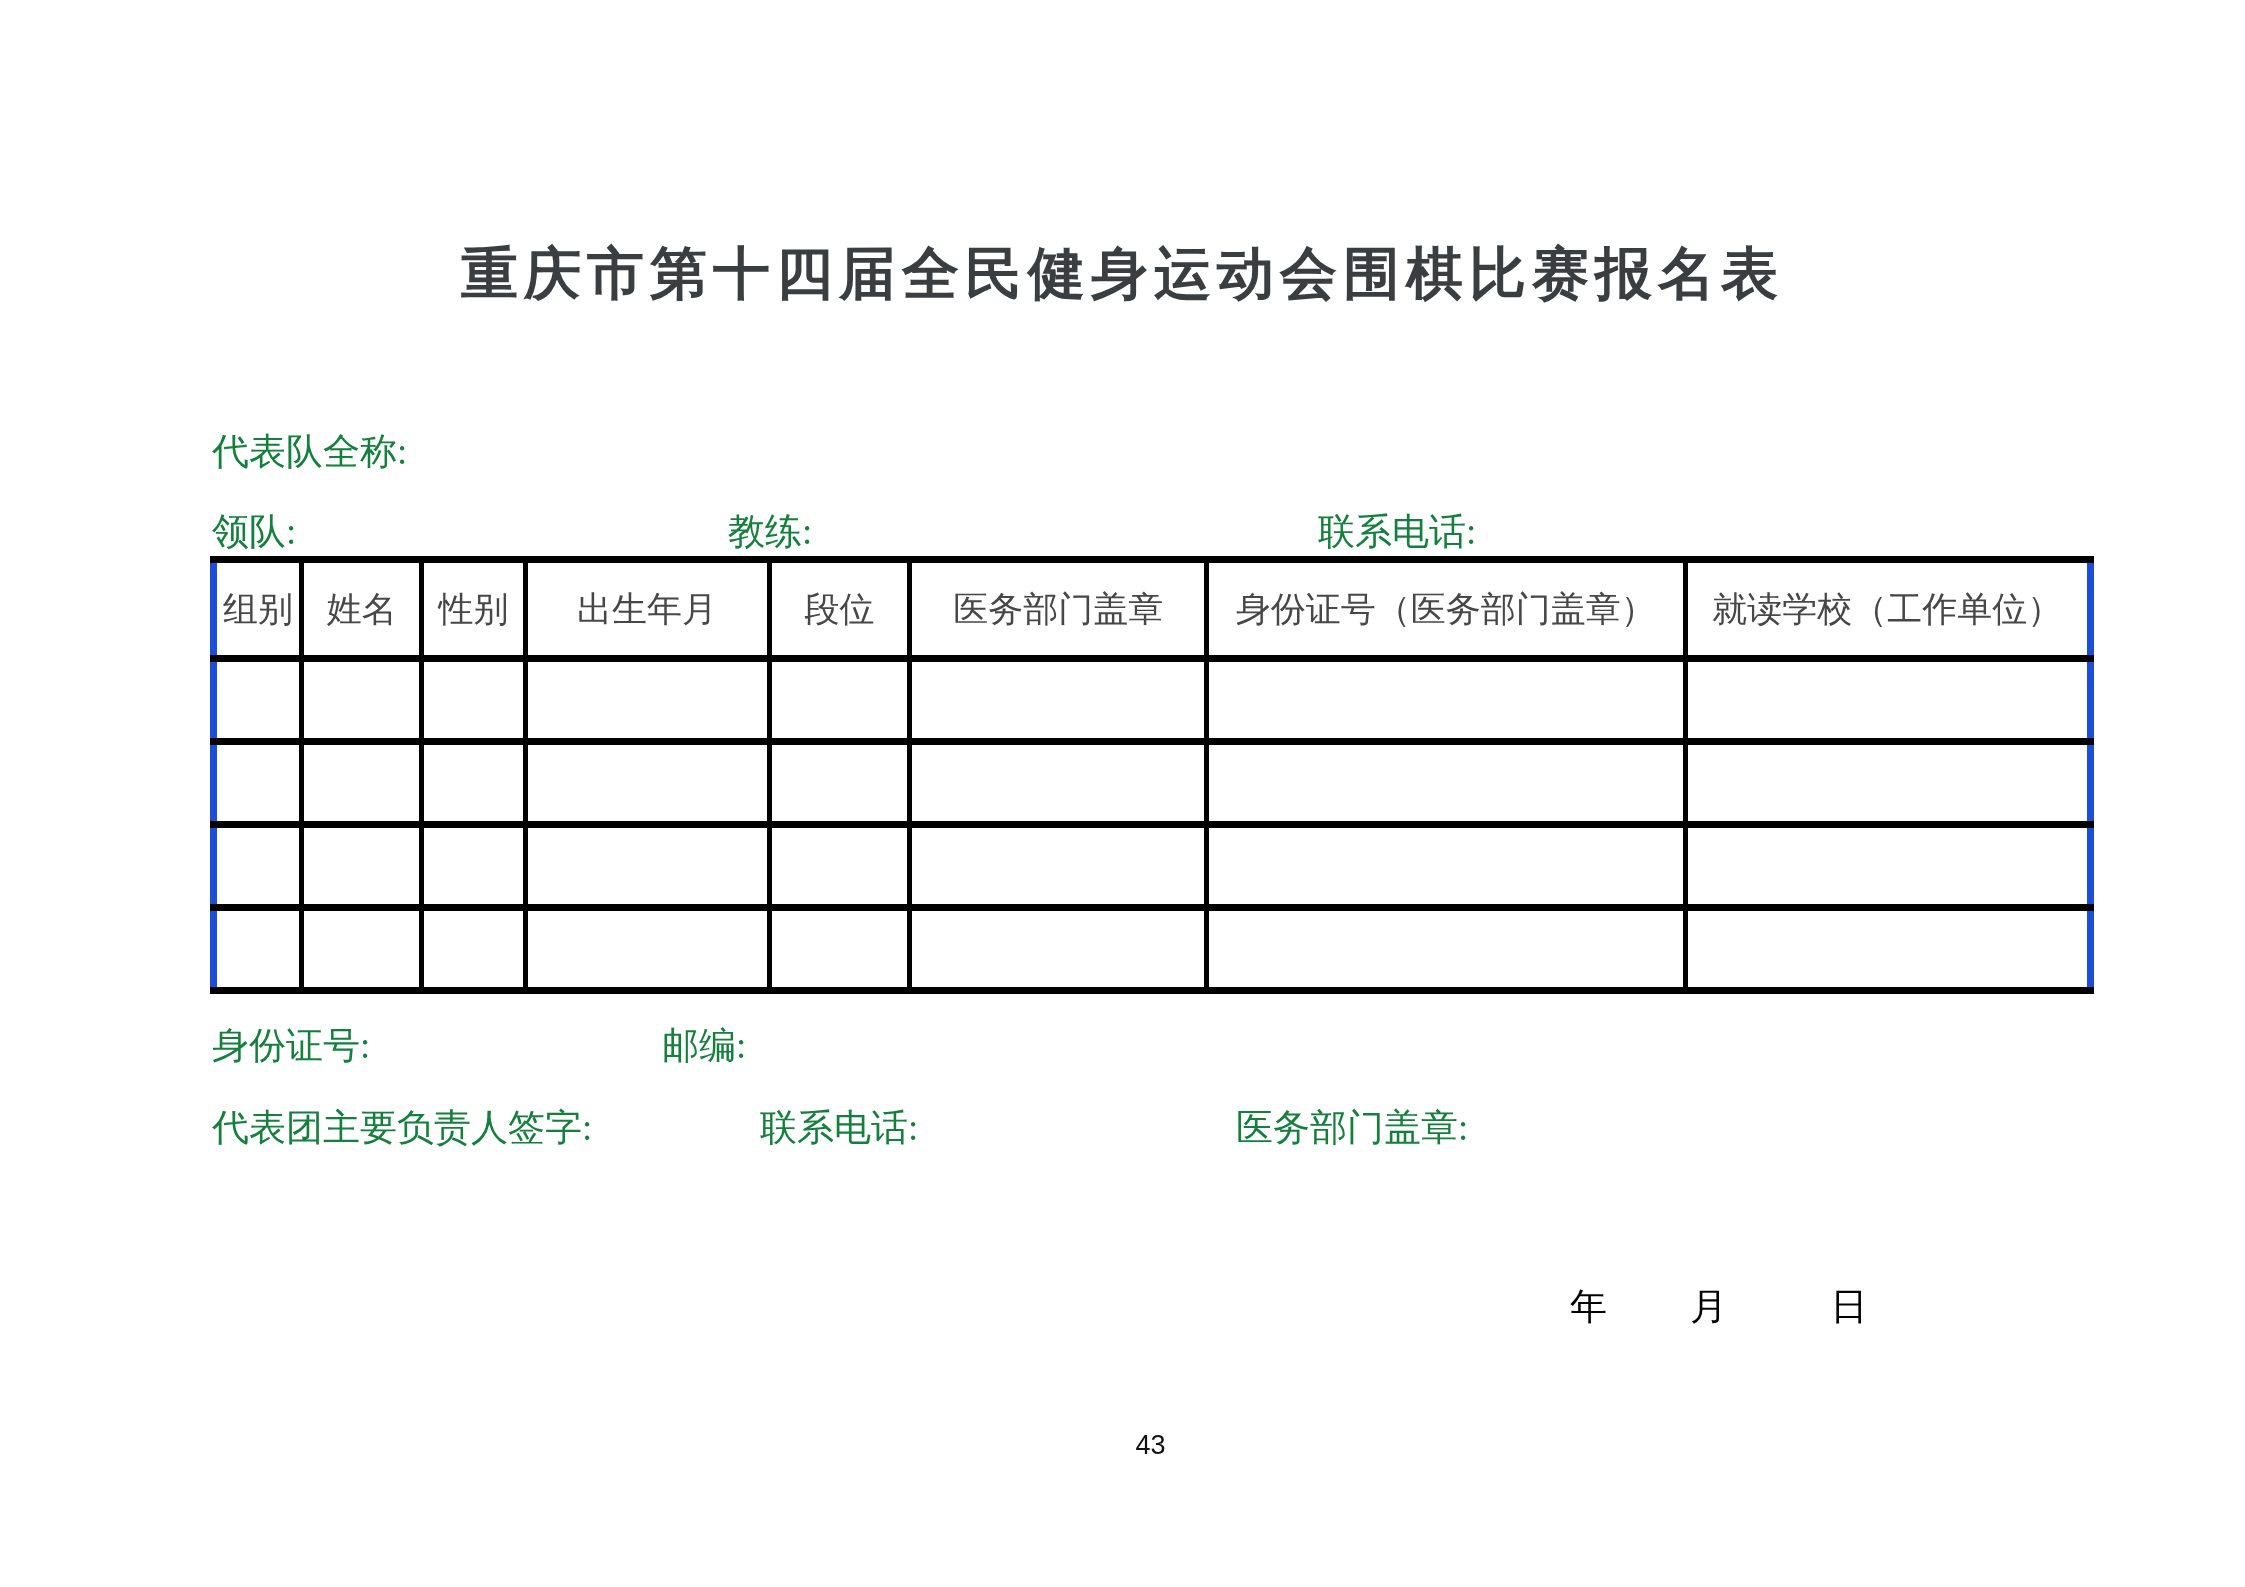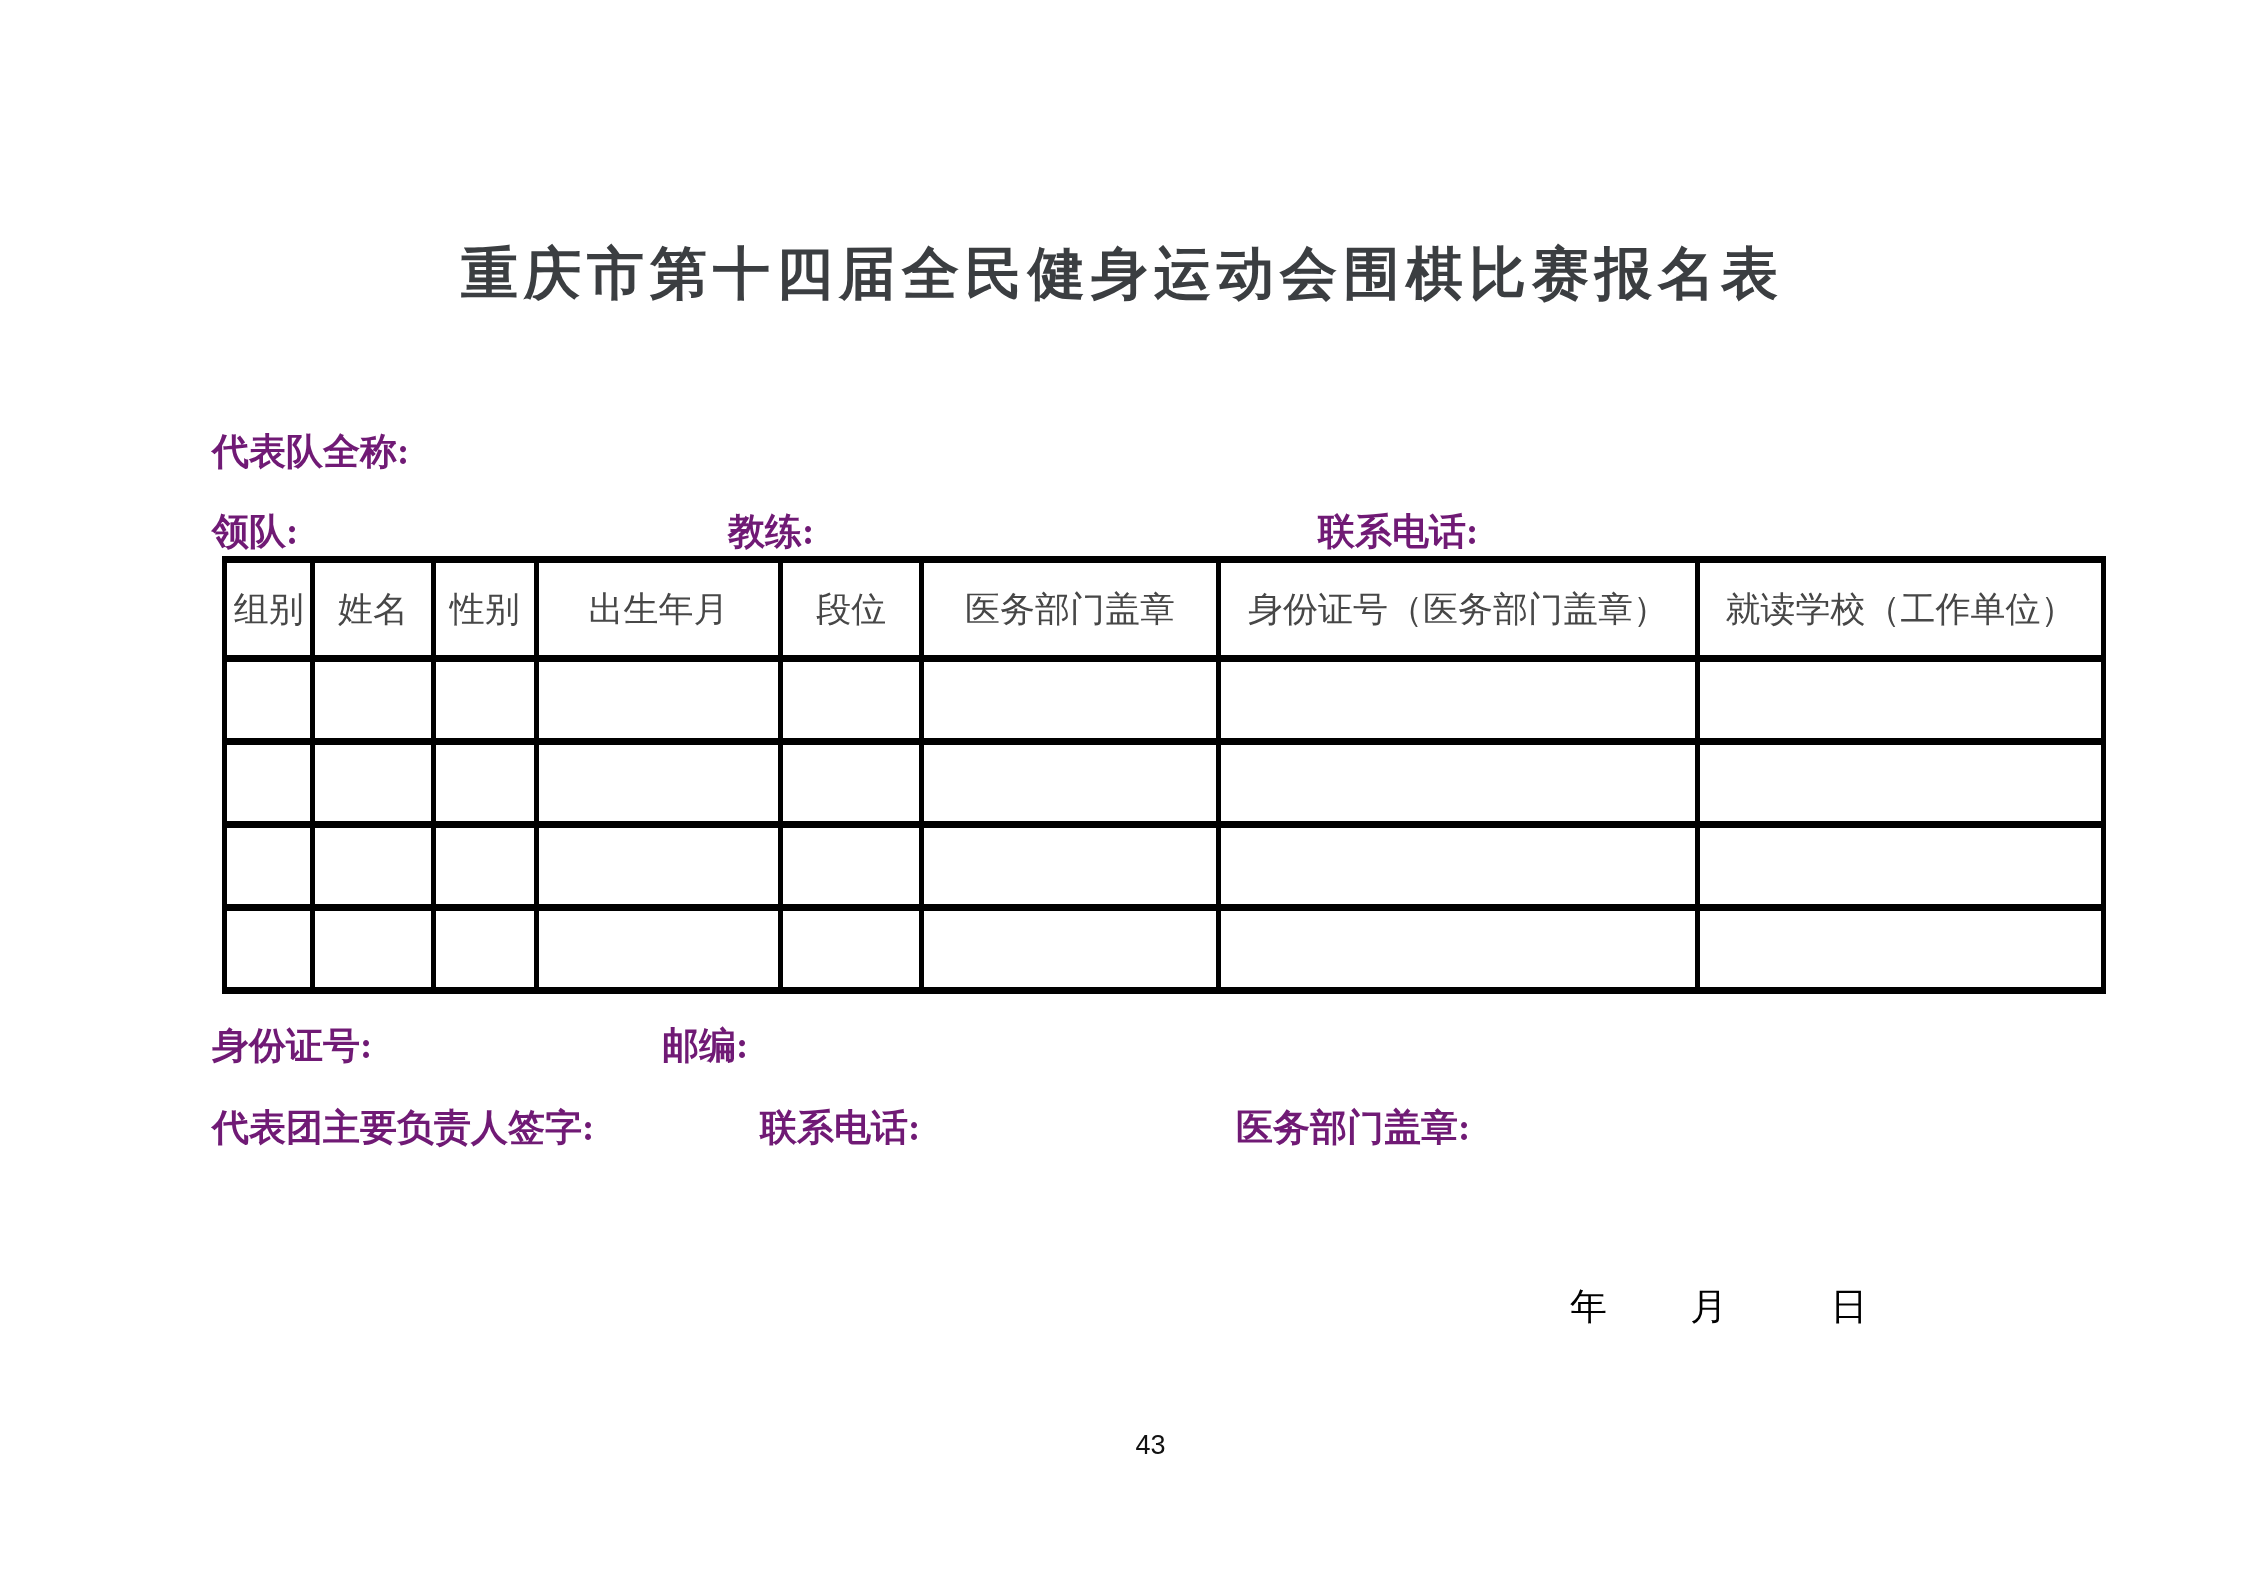--- a/index.html
+++ b/index.html
@@ -28,41 +28,40 @@
     letter-spacing: 6px;
     color: #3b3e41;
     white-space: nowrap;
   }
   .label {
     position: absolute;
     font-size: 37px;
     line-height: 1.1;
     letter-spacing: 0;
     white-space: nowrap;
-    color: #701a75;
-    font-weight: bold;
+    color: #15803d;
   }
   .lbl-team-name   { left: 212px;  top: 432px; }
   .lbl-leader      { left: 212px;  top: 512px; }
   .lbl-coach       { left: 728px;  top: 512px; }
   .lbl-phone       { left: 1318px; top: 512px; }
   .lbl-address     { left: 212px;  top: 1026px; }
   .lbl-postal      { left: 662px;  top: 1026px; }
   .lbl-sign        { left: 212px;  top: 1108px; }
   .lbl-seal1       { left: 760px;  top: 1108px; }
   .lbl-seal2       { left: 1236px; top: 1108px; }
 
   table.reg-table {
     position: absolute;
-    left: 222px;
+    left: 210px;
     top: 556px;
     width: 1884px;
     border-collapse: collapse;
     table-layout: fixed;
-    border: 5px solid #1d4ed8;
+    border: 7px solid #1d4ed8;
     font-family: Liberation Mono, monospace;
   }
   table.reg-table th,
   table.reg-table td {
     border: 5px solid #000;
     border-top-width: 7px;
     border-bottom-width: 7px;
     padding: 0 2px;
     background: #ffffff;
   }

